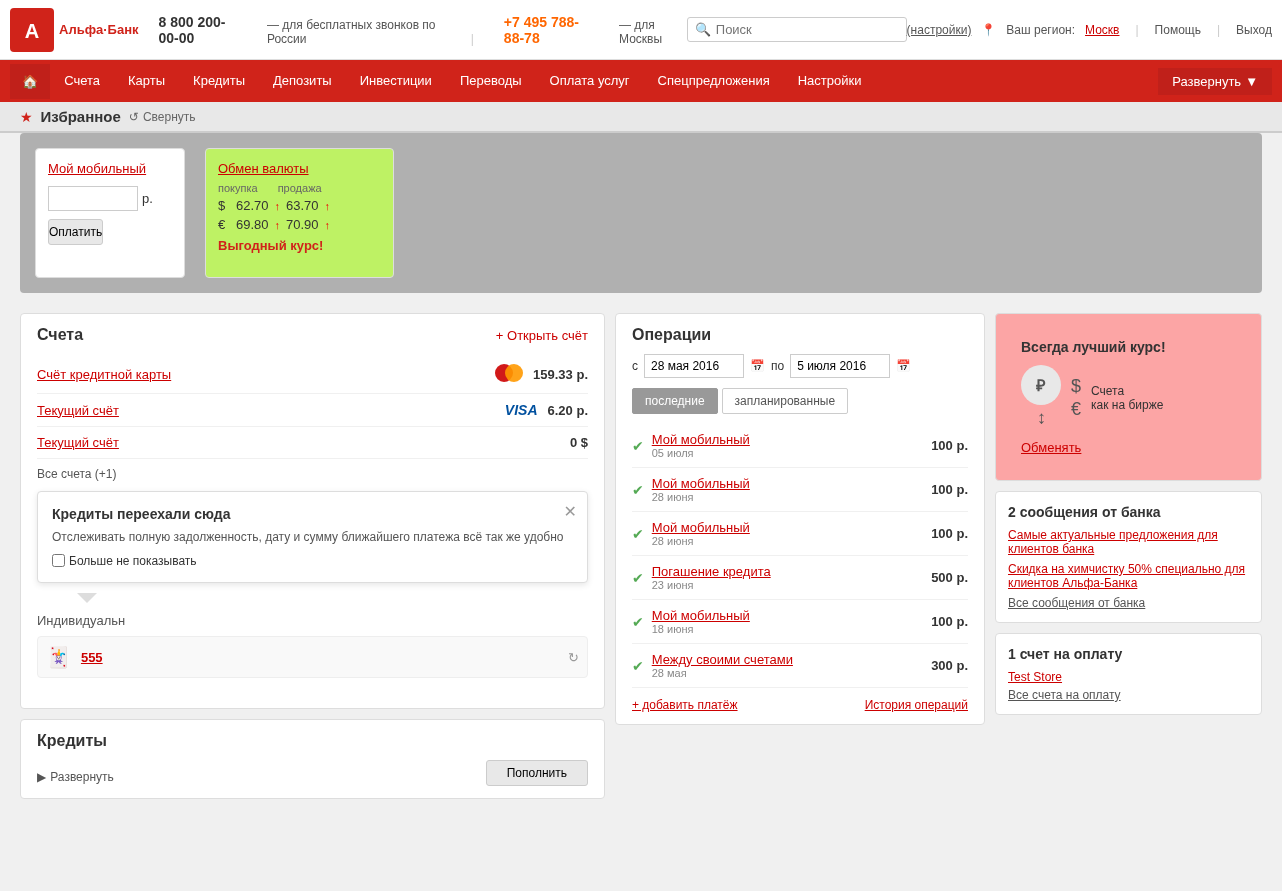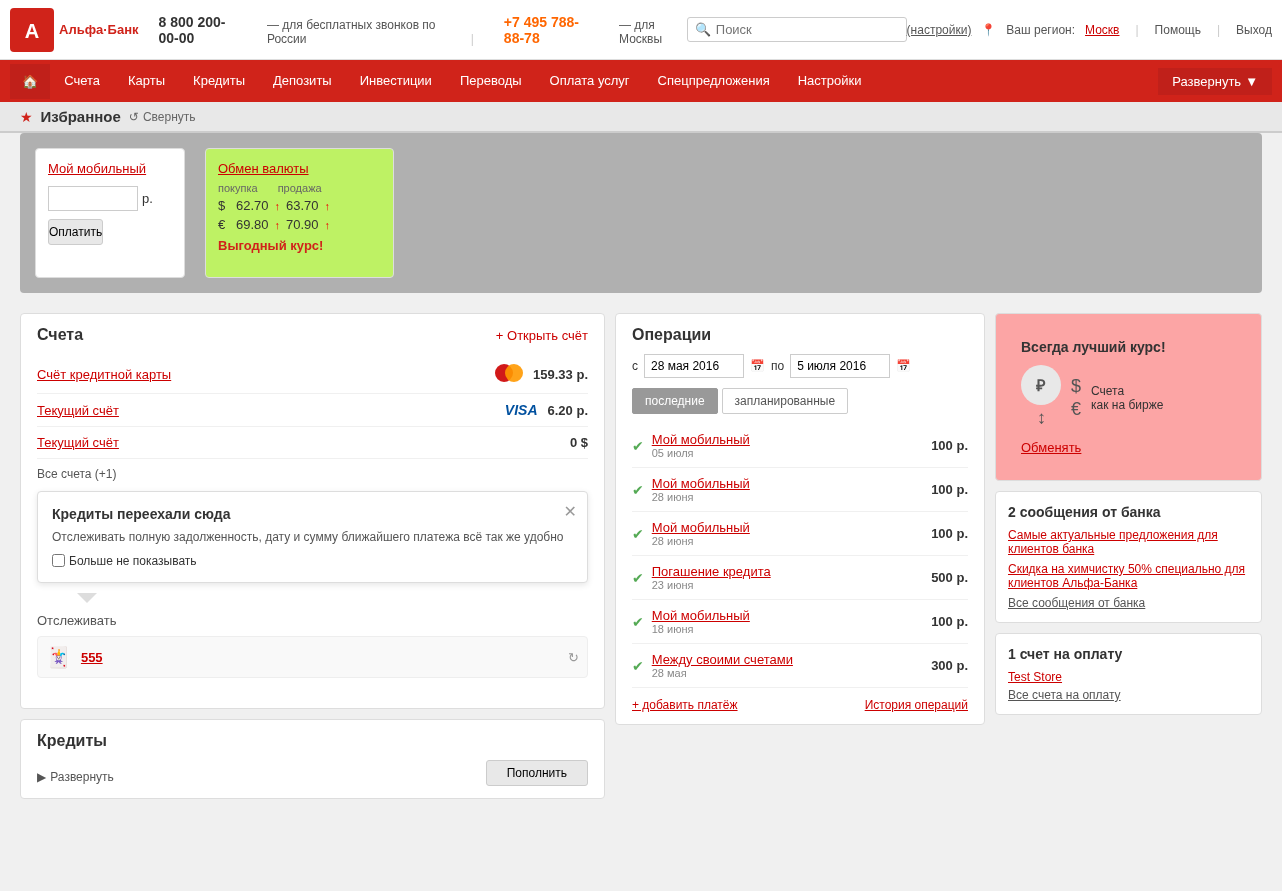--- a/index.html
+++ b/index.html
@@ -516,21 +516,21 @@
         <div class="tooltip-text">Отслеживать полную задолженность, дату и сумму ближайшего платежа всё так же удобно</div>
         <label class="tooltip-checkbox">
           <input type="checkbox" style="">
           <span>Больше не показывать</span>
         </label>
       </div>
       <div class="tooltip-arrow"></div>
 
       <div class="individual-section">
         <div class="individual-title">
-          <span>Отслеживать</span>
+          <span>Индивидуальн</span>
         </div>
         <div class="card-item">
           <span class="card-icon">🃏</span>
           <span class="card-number">555</span>
           <span class="card-spinner">↻</span>
         </div>
       </div>
     </div>
 
     <div class="section-box credits-section">

